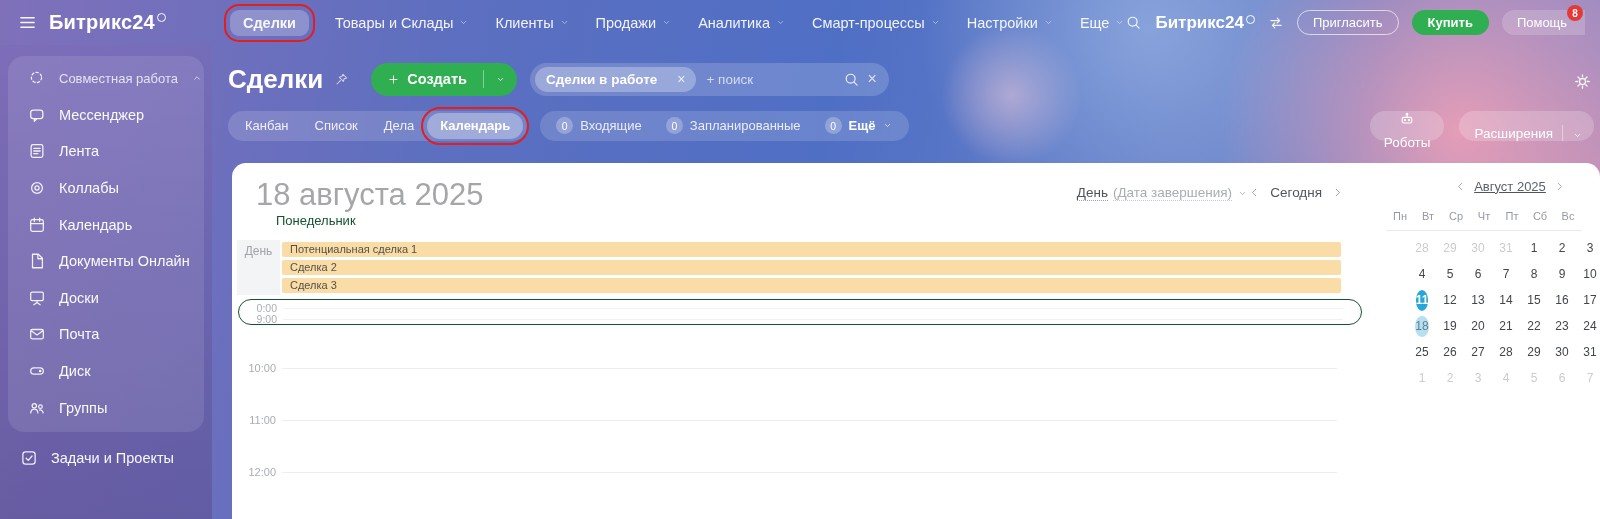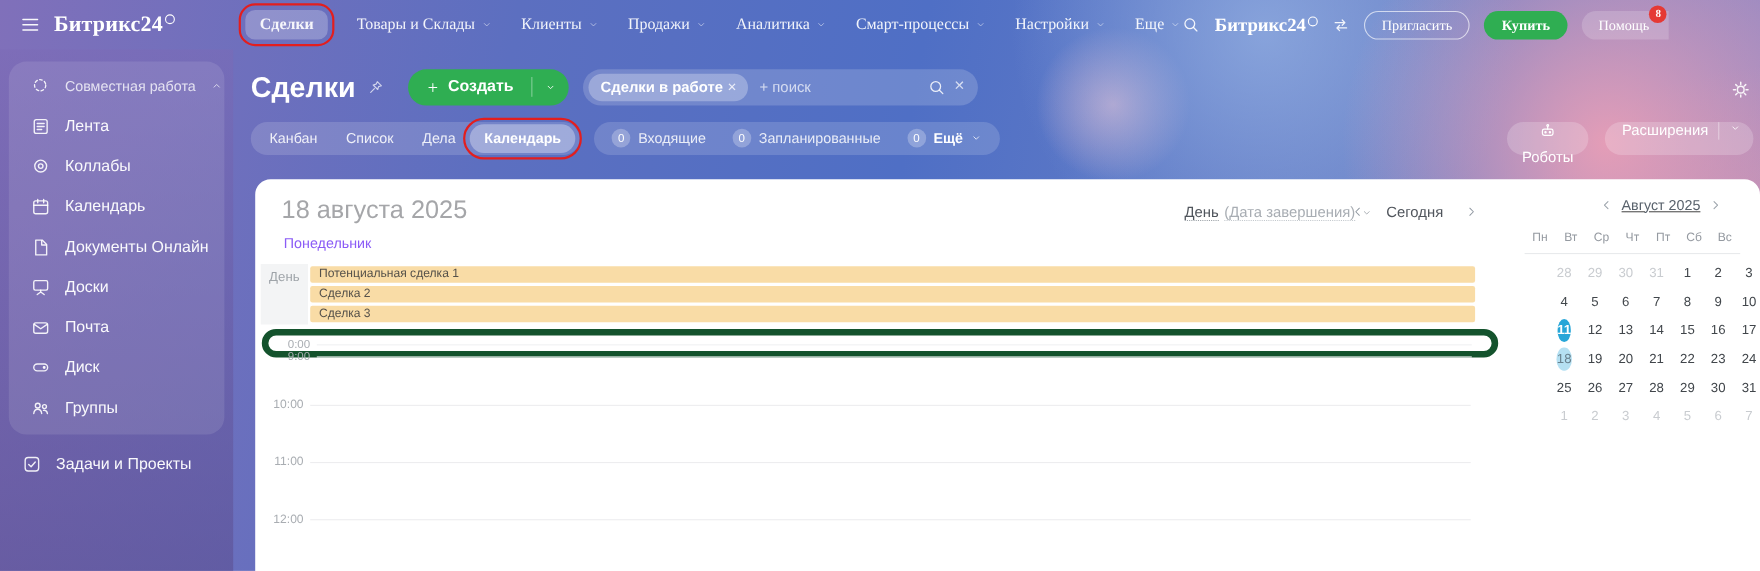--- a/index.html
+++ b/index.html
@@ -9,21 +9,21 @@
       radial-gradient(circle at 1460px 130px, rgba(238,160,182,.9), rgba(238,160,182,0) 240px),
       radial-gradient(circle at 1610px 340px, rgba(224,146,166,.85), rgba(224,146,166,0) 280px),
       radial-gradient(circle at 1150px 30px, rgba(148,176,226,.75), rgba(148,176,226,0) 230px),
       radial-gradient(circle at 1012px 95px, rgba(246,198,212,.6), rgba(246,198,212,0) 70px),
       radial-gradient(circle at 1350px 500px, rgba(210,150,190,.5), rgba(210,150,190,0) 260px),
       linear-gradient(100deg,#8070ba 0%,#5c6fc0 28%,#4f6fc5 50%,#6880c7 74%,#9b8ac2 100%);}
   svg{display:block}
   .ann{outline:2.5px solid #e31e1e;outline-offset:4px;}
 
   
-  .topbar{position:absolute;left:0;top:0;width:1424px;height:45px;display:flex;align-items:center;font-family:Liberation Serif, serif;}
+  .topbar{position:absolute;left:0;top:0;width:1424px;height:45px;display:flex;align-items:center;}
   .burger{margin-left:18px;color:rgba(255,255,255,.95);cursor:pointer}
   .logo{margin-left:12px;font-size:20px;font-weight:700;letter-spacing:.2px;display:flex;align-items:flex-start;}
   .logo-sup{width:7px;height:7px;border:1.4px solid #fff;border-radius:50%;margin:2px 0 0 2px;display:inline-block}
   .nav{display:flex;align-items:center;gap:26px;margin-left:64px;}
   .nav-item{display:flex;align-items:center;gap:5px;font-size:14.5px;color:rgba(255,255,255,.92);cursor:pointer;white-space:nowrap;}
   .nav-item .chev{opacity:.65}
   .nav-item.active{background:rgba(255,255,255,.24);padding:5px 13px;border-radius:9px;font-weight:600;}
   .tb-right{margin-left:auto;display:flex;align-items:center;gap:13px;padding-right:0;}
   .tb-icon{color:rgba(255,255,255,.9);cursor:pointer}
   .brand2{font-size:17px;font-weight:700;display:flex;align-items:flex-start;white-space:nowrap;}
@@ -52,64 +52,64 @@
   .page-title{font-size:26px;font-weight:700;color:#fff;}
   .pin{margin-left:11px;color:rgba(255,255,255,.7);cursor:pointer}
   .btn-create{margin-left:22px;display:flex;align-items:center;background:#2fae52;border-radius:17px;height:33px;cursor:pointer;}
   .btn-create .main{display:flex;align-items:center;gap:7px;padding:0 16px;font-size:14.5px;font-weight:700;}
   .btn-create .sep{width:1px;height:18px;background:rgba(255,255,255,.4);}
   .btn-create .dd{padding:0 11px;display:flex;align-items:center;}
   .btn-filter{margin-left:13px;display:flex;align-items:center;gap:8px;background:rgba(255,255,255,.22);
     border-radius:17px;height:33px;padding:0 14px;font-size:14.5px;font-weight:700;cursor:pointer;}
   .searchbox{margin-left:13px;width:342px;height:33px;background:rgba(255,255,255,.17);border-radius:17px;
     display:flex;align-items:center;padding:0 12px 0 5px;}
-  .search-tag{display:flex;align-items:center;gap:4px;background:rgba(255,255,255,.28);border-radius:13px;
+  .search-tag{display:flex;align-items:center;gap:20px;background:rgba(255,255,255,.28);border-radius:13px;
     height:25px;padding:0 11px;font-size:13.5px;font-weight:600;cursor:pointer;white-space:nowrap;}
   .search-tag .x{opacity:.8;font-size:14px;font-weight:400;cursor:pointer}
   .search-ph{margin-left:10px;font-size:13.5px;color:rgba(255,255,255,.7);white-space:nowrap;}
   .search-icons{margin-left:auto;display:flex;align-items:center;gap:8px;color:rgba(255,255,255,.85)}
 
   
   .row2{position:absolute;left:228px;top:110px;right:6px;height:31px;display:flex;align-items:center;}
   .pillgroup{display:flex;align-items:center;background:rgba(255,255,255,.15);border-radius:15px;height:30px;padding:0 4px;}
   .vtab{padding:0 13px;font-size:13px;color:rgba(255,255,255,.88);cursor:pointer;white-space:nowrap;}
   .vtab.active{background:rgba(255,255,255,.32);border-radius:13px;height:26px;line-height:26px;font-weight:600;color:#fff;}
   .counters{margin-left:13px;}
   .counter{display:flex;align-items:center;gap:7px;padding:0 12px;cursor:pointer;}
   .cbadge{width:17px;height:17px;border-radius:50%;background:rgba(255,255,255,.26);font-size:10.5px;
     display:flex;align-items:center;justify-content:center;}
   .counter .clabel{font-size:13px;color:rgba(255,255,255,.85);white-space:nowrap;}
   .counter.bold .clabel{font-weight:700;color:#fff;}
   .counter .chev{color:rgba(255,255,255,.9)}
   .row2 .spacer{flex:1}
   .btn-robots{display:flex;align-items:center;gap:8px;background:rgba(255,255,255,.2);border-radius:15px;height:30px;
     padding:0 14px;font-size:13.5px;cursor:pointer;flex-direction:column;}
-  .btn-ext{margin-left:15px;display:flex;align-items:flex-start;gap:9px;background:rgba(255,255,255,.2);border-radius:15px;
+  .btn-ext{margin-left:15px;display:flex;align-items:flex-end;gap:9px;background:rgba(255,255,255,.2);border-radius:15px;
     height:30px;padding:0 11px 0 15px;font-size:13.5px;cursor:pointer;}
   .btn-ext .sep{width:1px;height:16px;background:rgba(255,255,255,.4)}
   .gear{position:absolute;right:8px;top:72px;color:rgba(255,255,255,.9);cursor:pointer}
 
   
   .card{position:absolute;left:232px;top:163px;width:1368px;height:356px;background:#fff;border-radius:14px 14px 0 0;color:#555;}
-  .cal-title{position:absolute;left:24px;top:14px;font-size:23px;color:#a5a6a9;font-weight:400;}
-  .cal-weekday{position:absolute;left:26px;top:50px;font-size:13px;color:#8b5cf6;}
+  .cal-title{position:absolute;left:24px;top:14px;font-size:31px;color:#a5a6a9;font-weight:400;}
+  .cal-weekday{position:absolute;left:44px;top:50px;font-size:13px;color:#14532d;}
   .mode{position:absolute;top:22px;right:352px;display:flex;align-items:center;gap:5px;font-size:13.5px;cursor:pointer;white-space:nowrap;}
   .mode .m1{color:#50555c;border-bottom:1px dotted #9aa0a6;}
   .mode .m2{color:#a8adb3;border-bottom:1px dotted #c3c8cd;}
   .mode .chev{color:#9aa0a6}
-  .nav-today{position:absolute;top:22px;right:256px;display:flex;align-items:center;gap:19px;}
+  .nav-today{position:absolute;top:22px;right:256px;display:flex;align-items:center;gap:9px;}
   .nav-today .arr{color:#8f97a0;cursor:pointer}
   .today-lbl{font-size:13.5px;color:#50555c;cursor:pointer}
 
   .day-col{position:absolute;left:5px;top:77px;width:43px;height:55px;background:#f3f4f5;
     font-size:12px;color:#9fa4a9;text-align:center;padding-top:4px;box-sizing:border-box;}
   .events{position:absolute;left:50px;top:79px;width:1059px;}
   .event-bar{height:15px;line-height:15px;margin-bottom:3px;background:#f9dca6;border-radius:2px;
     font-size:11px;color:#55514a;padding-left:8px;cursor:pointer;white-space:nowrap;overflow:hidden;}
-  .collapsed{position:absolute;left:6px;top:136px;width:1124px;height:26px;border:6px solid #14532d;border-radius:14px;
+  .collapsed{position:absolute;left:6px;top:136px;width:1124px;height:26px;border:1px solid #14532d;border-radius:14px;
     box-sizing:border-box;padding-top:2px;}
   .c-row{position:relative;height:11px;}
   .c-label{position:absolute;left:0;width:38px;text-align:right;font-size:10.5px;color:#a9adb2;top:0;}
   .c-line{position:absolute;left:44px;right:18px;top:6px;height:1px;background:#f0f1f3;}
   .hours{position:absolute;left:0;top:205px;width:1110px;}
   .hour-row{position:relative;height:52px;}
   .hour-label{position:absolute;left:0;top:-6px;width:44px;text-align:right;font-size:11px;color:#a9adb2;}
   .hour-line{position:absolute;left:50px;top:0;width:1055px;height:1px;background:#ededef;}
 
   
@@ -247,20 +247,29 @@
         </span>
       <span class="sb-label">Совместная работа</span>
       <span class="chev">
           <svg viewBox="0 0 20 20" width="12" height="12" fill="none" stroke="currentColor" stroke-width="1.4" stroke-linecap="round" stroke-linejoin="round">
             <path d="M6 12l4-4 4 4"></path>
           </svg>
         </span>
     </div>
     <div>
 
+        <div class="sb-row">
+          <span class="sb-ico">
+            <svg viewBox="0 0 20 20" width="18" height="18" fill="none" stroke="currentColor" stroke-width="1.4" stroke-linecap="round" stroke-linejoin="round">
+              <rect x="3" y="4.5" width="13.5" height="9.5" rx="3"></rect>
+              <path d="M7 14v3l3-3"></path>
+            </svg>
+          </span>
+          <span class="sb-label">Мессенджер</span>
+        </div>
 
         <div class="sb-row">
           <span class="sb-ico">
             <svg viewBox="0 0 20 20" width="18" height="18" fill="none" stroke="currentColor" stroke-width="1.4" stroke-linecap="round" stroke-linejoin="round">
               <rect x="3.5" y="3" width="13" height="14" rx="2"></rect>
               <path d="M6.5 7h7M6.5 10h7M6.5 13h4.5"></path>
             </svg>
           </span>
           <span class="sb-label">Лента</span>
         </div>

